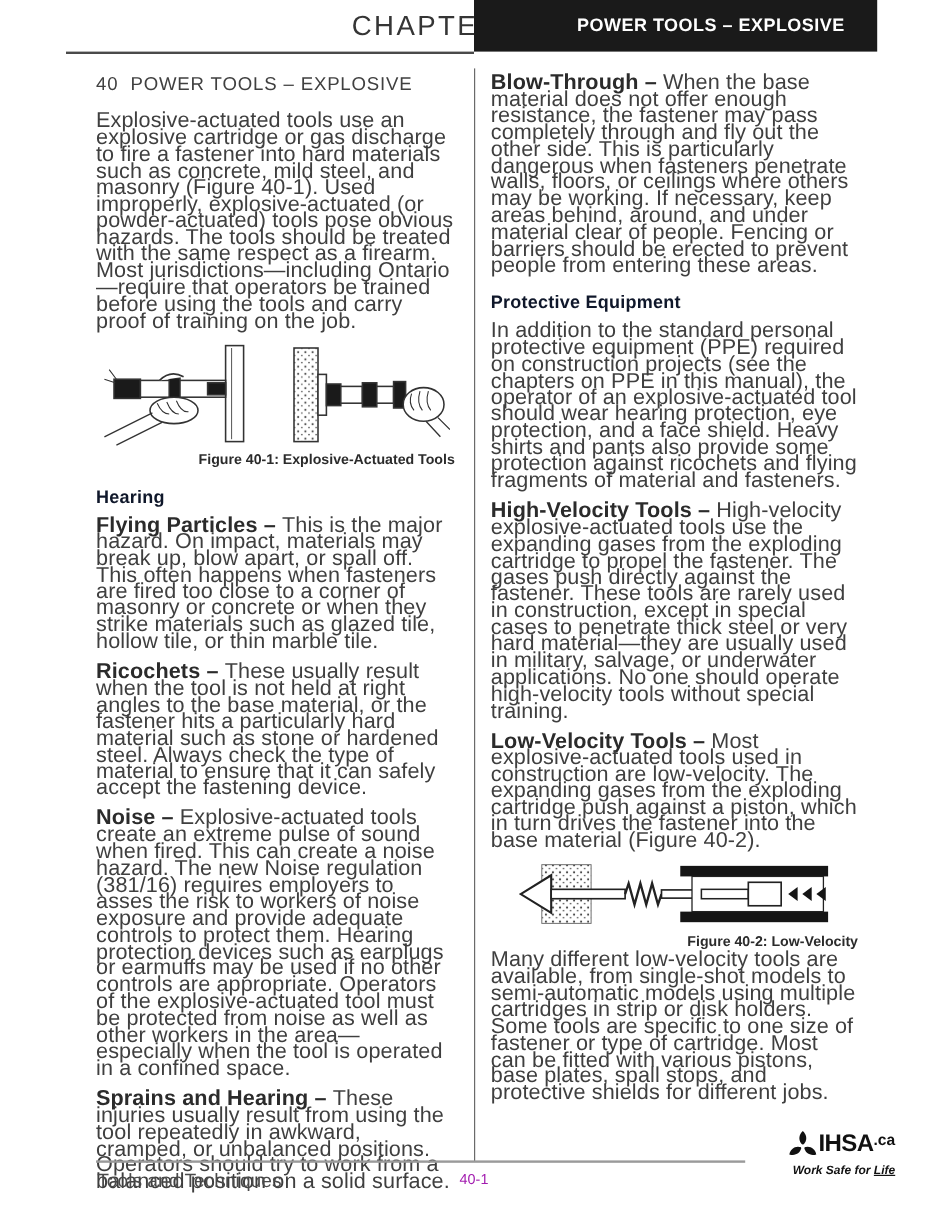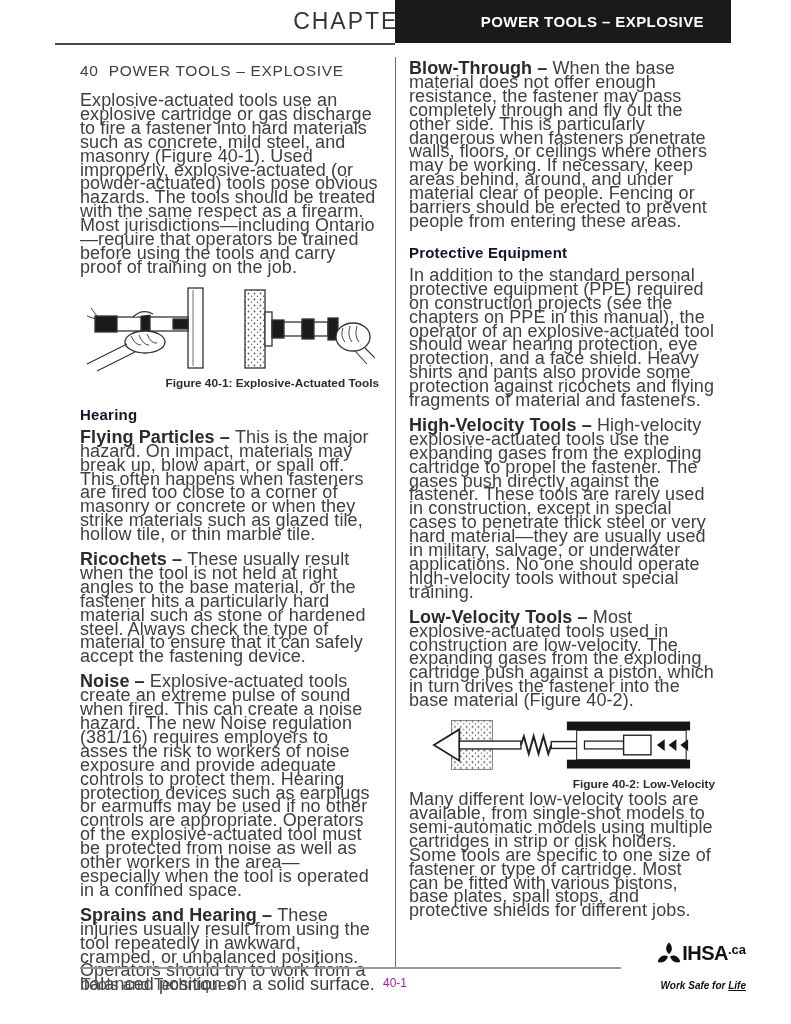--- a/index.html
+++ b/index.html
@@ -81,21 +81,21 @@
   }
   .logo {
     position: absolute; left: 626px; top: 942px; width: 120px;
     color: #111111;
   }
   .logo-row { display: flex; align-items: flex-start; justify-content: flex-end; }
   .logo-name { font-size: 20px; font-weight: bold; letter-spacing: -0.5px; }
   .logo-suffix { font-size: 13px; font-weight: bold; }
   .logo-tagline {
     text-align: right; font-size: 10px; font-weight: bold; font-style: italic;
-    margin-top: 11px; white-space: pre;
+    margin-top: 1px; white-space: pre;
   }
   .logo-tagline .emph { text-decoration: underline; }
 
   svg { display: inline-block; vertical-align: middle; }
 </style>
 </head>
 <body>
 
 <div class="page">
 

